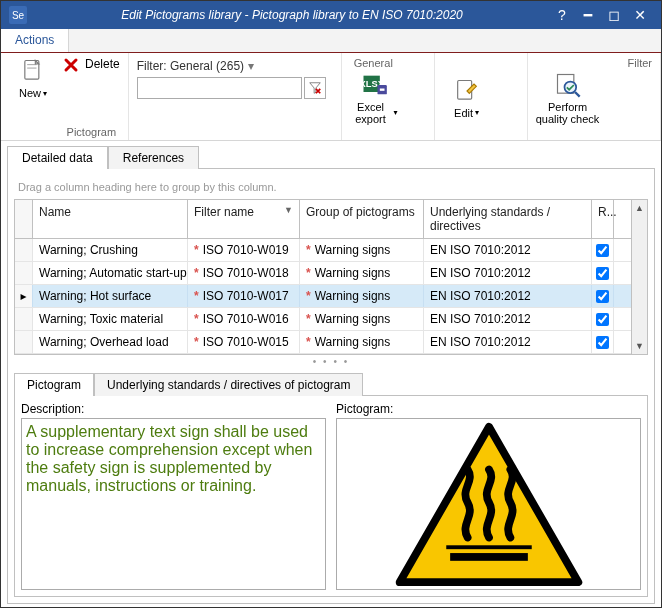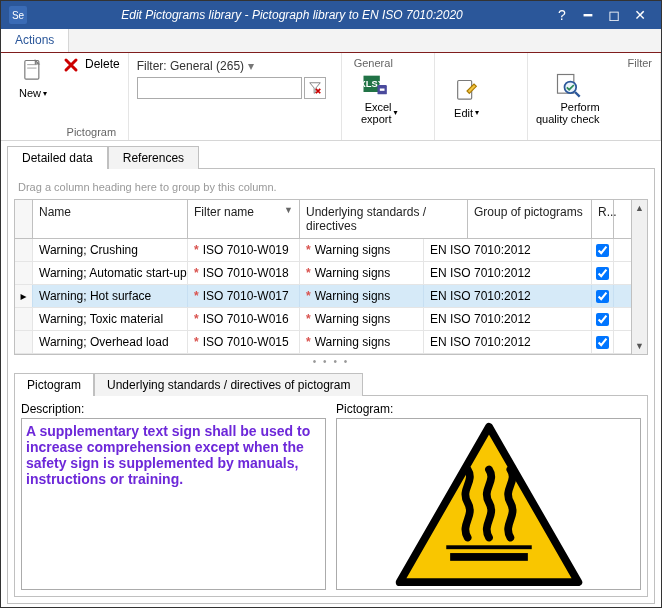--- a/index.html
+++ b/index.html
@@ -6,21 +6,21 @@
 body { font-family: "Segoe UI", Tahoma, sans-serif; font-size: 12px; background: #fff; width: 662px; height: 608px; border: 1px solid #333; overflow: hidden; }
 .titlebar { background: #2b579a; color: #fff; height: 28px; display: flex; align-items: center; padding: 0 8px; }
 .titlebar .logo { width: 18px; height: 18px; background: #3a6bb5; border-radius: 2px; display: flex; align-items: center; justify-content: center; font-size: 10px; color: #fff; margin-right: 8px; }
 .titlebar .title { flex: 1; text-align: center; font-size: 12px; font-style: italic; }
 .titlebar .ctrl { width: 26px; text-align: center; font-size: 14px; cursor: pointer; }
 .ribbon-tabs { border-bottom: 1px solid #7f1d1d; height: 24px; display: flex; background: #f3f3f3; }
 .ribbon-tab { padding: 4px 14px; background: #fff; color: #2b579a; border-right: 1px solid #d6d6d6; }
 .ribbon { display: flex; border-bottom: 1px solid #d6d6d6; height: 88px; background: #fff; }
 .r-group { border-right: 1px solid #e5e5e5; padding: 4px 8px 2px 8px; display: flex; flex-direction: row; justify-content: space-between; gap: 28px; }
 .r-group-label { text-align: center; font-size: 11px; color: #666; }
-.r-btn-lg { display: flex; flex-direction: column; align-items: center; justify-content: center; width: 48px; cursor: pointer; font-size: 11px; text-align: right; gap: 2px; }
+.r-btn-lg { display: flex; flex-direction: column; align-items: center; justify-content: center; width: 48px; cursor: pointer; font-size: 11px; text-align: center; gap: 2px; }
 .r-btn-lg svg { width: 28px; height: 28px; }
 .r-items { display: flex; flex-direction: column; gap: 4px; }
 .r-item { display: flex; align-items: flex-start; gap: 6px; cursor: pointer; font-size: 12px; }
 .r-item svg { width: 16px; height: 16px; }
 .filter-group { flex: 1; min-width: 180px; }
 .filter-label { font-size: 12px; color: #333; margin: 2px 0 4px; }
 .filter-label .drop { margin-left: 4px; color: #777; }
 .filter-input-row { display: flex; align-items: center; gap: 2px; }
 .filter-input { flex: 1; border: 1px solid #ababab; height: 22px; padding: 0 4px; font-size: 12px; }
 .filter-icon-btn { width: 22px; height: 22px; display: flex; align-items: center; justify-content: center; border: 1px solid #ababab; cursor: pointer; }
@@ -47,21 +47,21 @@
 .sort-ind { position: absolute; right: 6px; font-size: 9px; color: #666; }
 .scroll-col { width: 16px; background: #f0f0f0; border-left: 1px solid #c0c0c0; display: flex; flex-direction: column; align-items: center; }
 .scroll-arrow { width: 16px; height: 16px; display: flex; align-items: center; justify-content: center; font-size: 9px; color: #555; cursor: pointer; }
 .splitter { text-align: center; color: #999; font-size: 10px; letter-spacing: 2px; padding: 1px; }
 .detail-tabs { display: flex; border-bottom: 1px solid #c0c0c0; margin-top: 4px; }
 .dtab { padding: 4px 12px; border: 1px solid #c0c0c0; border-bottom: none; background: #f3f3f3; cursor: pointer; position: relative; top: 1px; font-size: 12px; }
 .dtab.active { background: #fff; }
 .detail-body { border: 1px solid #c0c0c0; border-top: none; padding: 6px; display: flex; gap: 10px; }
 .desc-col, .pict-col { flex: 1; display: flex; flex-direction: column; }
 .fld-label { font-size: 12px; margin-bottom: 2px; }
-.desc-box { border: 1px solid #ababab; flex: 1; min-height: 160px; padding: 4px; font-size: 14px; color: #6d28d9; font-weight: bold; }
+.desc-box { border: 1px solid #ababab; flex: 1; min-height: 160px; padding: 4px; font-size: 16px; color: #4d7c0f; }
 .pict-box { border: 1px solid #ababab; flex: 1; min-height: 160px; display: flex; align-items: center; justify-content: center; }
 input[type=checkbox] { width: 13px; height: 13px; }
 </style>
 </head>
 <body>
 
 <div class="titlebar">
   <div class="logo">Se</div>
   <div class="title">Edit Pictograms library - Pictograph library to EN ISO 7010:2020</div>
   <div class="ctrl">?</div>
@@ -172,22 +172,22 @@
 
 <div class="content">
   <div class="group-hint">Drag a column heading here to group by this column.</div>
 
   <div class="grid-wrap">
     <div class="grid">
       <div class="grid-row grid-head">
         <div class="gc-h c-ind"></div>
         <div class="gc-h c-name">Name</div>
         <div class="gc-h c-short"><span>Filter name</span><span class="sort-ind">▼</span></div>
+        <div class="gc-h c-group">Group of pictograms</div>
         <div class="gc-h c-std">Underlying standards / directives</div>
-        <div class="gc-h c-group">Group of pictograms</div>
         <div class="gc-h c-rel">R...</div>
       </div>
       <div id="grid-rows">
           <div class="grid-row">
             <div class="gc c-ind"></div>
             <div class="gc c-name">Warning; Crushing</div>
             <div class="gc c-short"><span class="star">*</span>ISO 7010-W019</div>
             <div class="gc c-group"><span class="star">*</span>Warning signs</div>
             <div class="gc c-std">EN ISO 7010:2012</div>
             <div class="gc c-rel">

